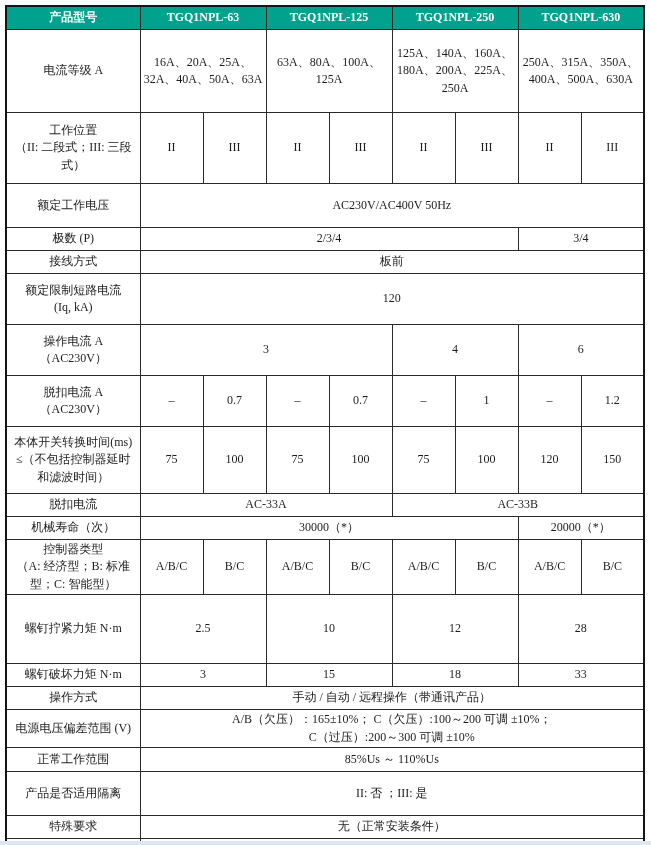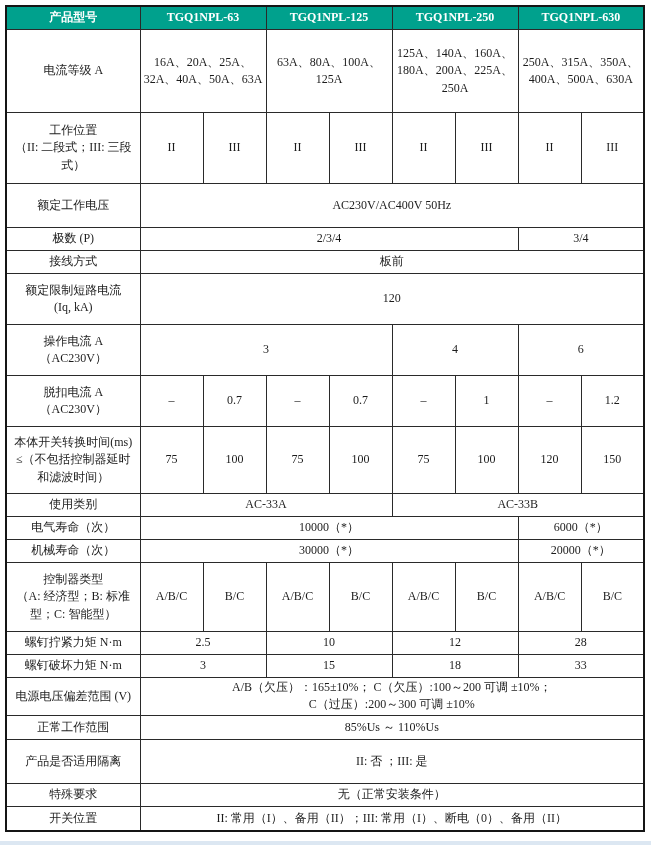--- a/index.html
+++ b/index.html
@@ -160,28 +160,23 @@
           <td class="val" colspan="1">75</td>
           <td class="val" colspan="1">100</td>
           <td class="val" colspan="1">75</td>
           <td class="val" colspan="1">100</td>
           <td class="val" colspan="1">75</td>
           <td class="val" colspan="1">100</td>
           <td class="val" colspan="1">120</td>
           <td class="val" colspan="1">150</td>
         </tr>
         <tr>
-          <td class="lab">使用类别</td>
+          <td class="lab">脱扣电流</td>
           <td class="val" colspan="4">AC-33A</td>
           <td class="val" colspan="4">AC-33B</td>
-        </tr>
-        <tr>
-          <td class="lab">电气寿命（次）</td>
-          <td class="val" colspan="6">10000（*）</td>
-          <td class="val" colspan="2">6000（*）</td>
         </tr>
         <tr>
           <td class="lab">机械寿命（次）</td>
           <td class="val" colspan="6">30000（*）</td>
           <td class="val" colspan="2">20000（*）</td>
         </tr>
         <tr>
           <td class="lab">控制器类型
 （A: 经济型；B: 标准型；C: 智能型）</td>
           <td class="val" colspan="1">A/B/C</td>
@@ -199,20 +194,24 @@
           <td class="val" colspan="2">10</td>
           <td class="val" colspan="2">12</td>
           <td class="val" colspan="2">28</td>
         </tr>
         <tr>
           <td class="lab">螺钉破坏力矩 N·m</td>
           <td class="val" colspan="2">3</td>
           <td class="val" colspan="2">15</td>
           <td class="val" colspan="2">18</td>
           <td class="val" colspan="2">33</td>
+        </tr>
+        <tr>
+          <td class="lab">操作方式</td>
+          <td class="val" colspan="8">手动 / 自动 / 远程操作（带通讯产品）</td>
         </tr>
         <tr>
           <td class="lab">电源电压偏差范围 (V)</td>
           <td class="val" colspan="8">A/B（欠压）：165±10%；  C（欠压）:100～200 可调 ±10%；
 C（过压）:200～300 可调 ±10%</td>
         </tr>
         <tr>
           <td class="lab">正常工作范围</td>
           <td class="val" colspan="8">85%Us ～ 110%Us</td>
         </tr>

